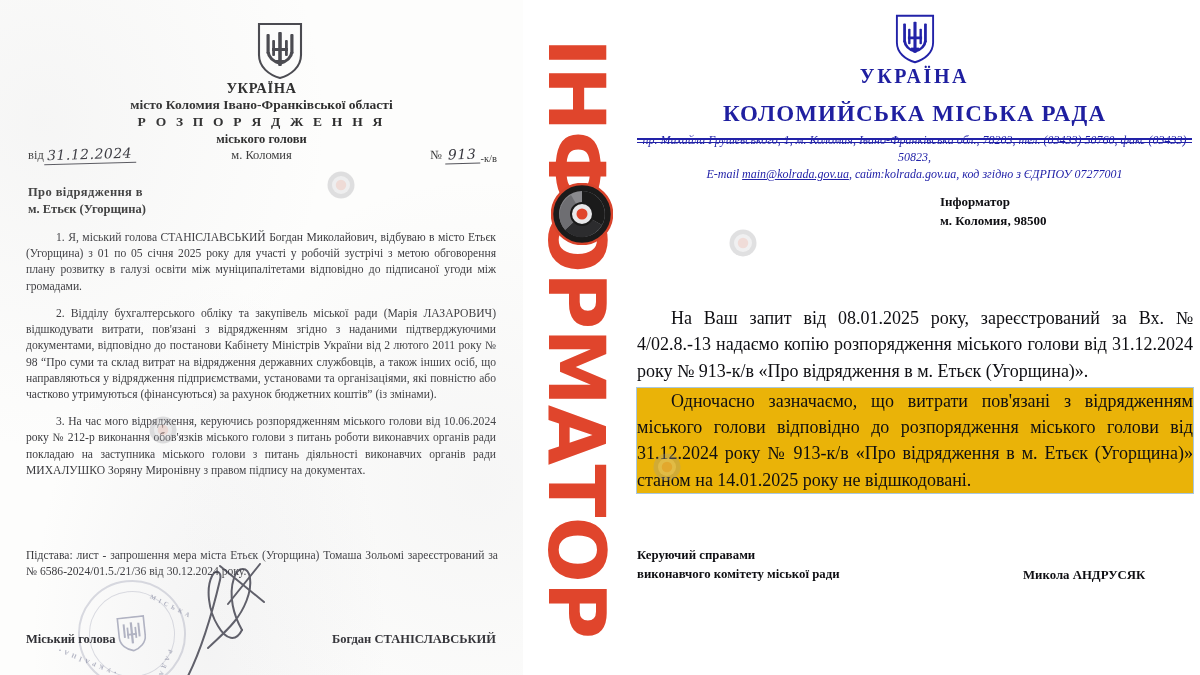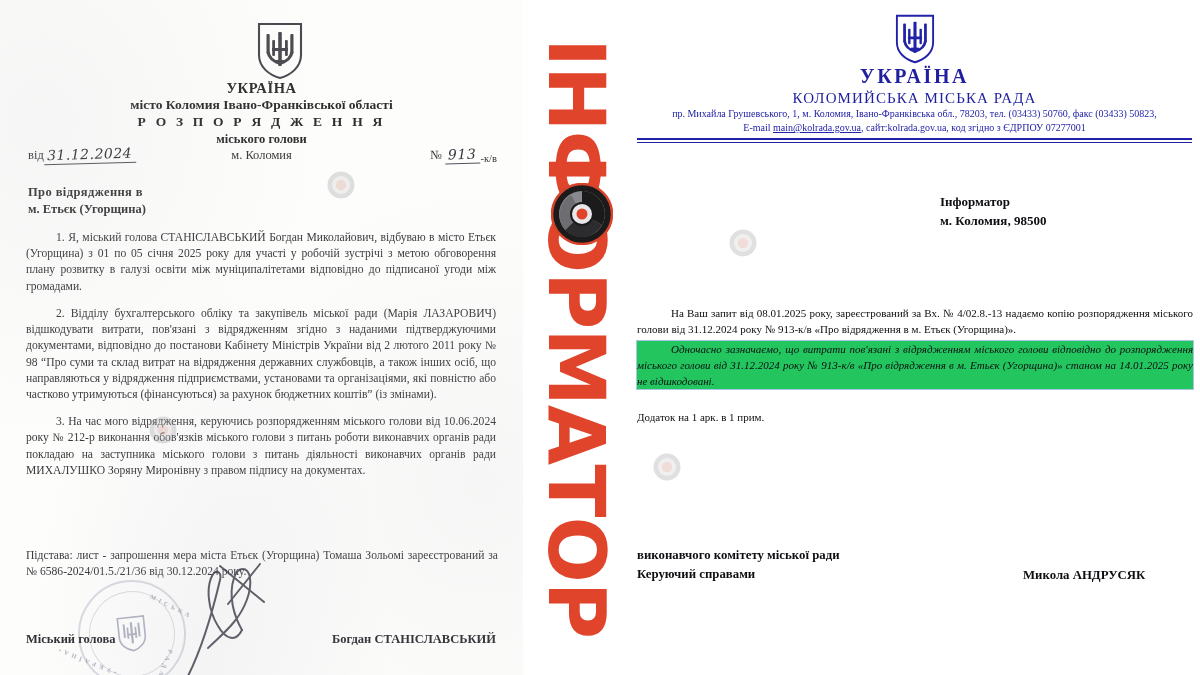--- a/index.html
+++ b/index.html
@@ -314,30 +314,32 @@
     text-align: center;
     color: #1f1fa0;
   }
   .hdr-right .r1 {
     font-size: 20px;
     font-weight: bold;
     letter-spacing: 2.6px;
     line-height: 1.08;
   }
   .hdr-right .r2 {
-    font-size: 15px;
-    font-weight: normal;
+    font-size: 23px;
+    font-weight: bold;
     letter-spacing: 1.1px;
     line-height: 1.15;
-    margin-top: 2px;
+    margin-top: 13px;
   }
   .hdr-right .r3 {
-    font-size: 10px;
+    font-size: 12px;
     line-height: 1.42;
+    margin-top: 5px;
     color: #2222a8;
+    font-style: italic;
   }
   .hdr-right .r3 .em { text-decoration: underline; }
   .rule-double {
     position: absolute;
     left: 8px;
     top: 138px;
     width: 555px;
     height: 5px;
   }
   .rule-double .a {
@@ -358,33 +360,32 @@
     font-weight: bold;
     line-height: 1.47;
     color: #0e0e12;
   }
 
   .body-right {
     position: absolute;
     left: 8px;
     top: 305px;
     width: 556px;
-    font-size: 11px;
+    font-size: 18px;
     line-height: 1.46;
     text-align: justify;
     color: #0e0e12;
   }
   .body-right p {
     margin: 0 0 4px 0;
     text-indent: 34px;
   }
   .body-right p.hl {
-    background: #22c55e;
+    background: #eab308;
     box-shadow: 0 0 0 1px #a9c7e0;
-    font-style: italic;
   }
   .body-right p.plain {
     text-indent: 0;
     margin-top: 20px;
   }
 
   .sign-right {
     position: absolute;
     left: 8px;
     top: 546px;
@@ -543,36 +544,35 @@
     </div>
 
     <div class="addr-block">
       <div>Інформатор</div>
       <div>м. Коломия, 98500</div>
     </div>
 
     <div class="body-right">
       <p>На Ваш запит від 08.01.2025 року, зареєстрований за Вх. № 4/02.8.-13 надаємо копію розпорядження міського голови від 31.12.2024 року № 913-к/в «Про відрядження в м. Етьєк (Угорщина)».</p>
       <p class="hl">Одночасно зазначаємо, що витрати пов'язані з відрядженням міського голови відповідно до розпорядження міського голови від 31.12.2024 року № 913-к/в «Про відрядження в м. Етьєк (Угорщина)» станом на 14.01.2025 року не відшкодовані.</p>
-      <p class="plain">Додаток на 1 арк. в 1 прим.</p>
     </div>
 
     <svg class="wm-cam" style="left:99px; top:228px;" viewBox="0 0 40 40">
       <circle cx="20" cy="20" r="18" fill="#9a9a9e"></circle>
       <circle cx="20" cy="20" r="12" fill="#cfcfd2"></circle>
       <circle cx="20" cy="20" r="7" fill="#d08f82"></circle>
     </svg>
     <svg class="wm-cam" style="left:23px; top:452px;" viewBox="0 0 40 40">
       <circle cx="20" cy="20" r="18" fill="#9a9a9e"></circle>
       <circle cx="20" cy="20" r="12" fill="#cfcfd2"></circle>
       <circle cx="20" cy="20" r="7" fill="#d08f82"></circle>
     </svg>
 
     <div class="sign-right">
       <div class="role">
+        <div>Керуючий справами</div>
         <div>виконавчого комітету міської ради</div>
-        <div>Керуючий справами</div>
       </div>
       <div class="name">Микола АНДРУСЯК</div>
     </div>
   </div>
 
 </div>
 
 </body></html>

